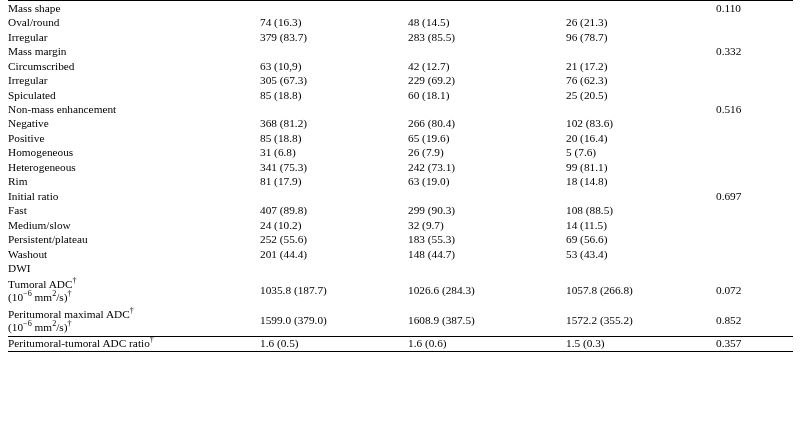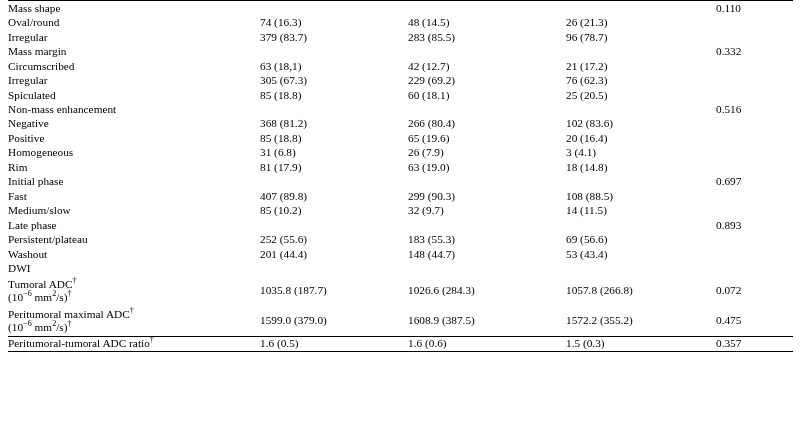--- a/index.html
+++ b/index.html
@@ -100,21 +100,21 @@
       </tr>
       <tr>
         <td class="grp">Mass margin</td>
         <td></td>
         <td></td>
         <td></td>
         <td>0.332</td>
       </tr>
       <tr>
         <td class="sub">Circumscribed</td>
-        <td>63 (18,1)</td>
+        <td>63 (10,9)</td>
         <td>42 (12.7)</td>
         <td>21 (17.2)</td>
         <td></td>
       </tr>
       <tr>
         <td class="sub">Irregular</td>
         <td>305 (67.3)</td>
         <td>229 (69.2)</td>
         <td>76 (62.3)</td>
         <td></td>
@@ -144,57 +144,57 @@
         <td class="sub">Positive</td>
         <td>85 (18.8)</td>
         <td>65 (19.6)</td>
         <td>20 (16.4)</td>
         <td></td>
       </tr>
       <tr>
         <td class="sub">Homogeneous</td>
         <td>31 (6.8)</td>
         <td>26 (7.9)</td>
-        <td>3 (4.1)</td>
+        <td>5 (7.6)</td>
+        <td></td>
+      </tr>
+      <tr>
+        <td class="sub">Heterogeneous</td>
+        <td>341 (75.3)</td>
+        <td>242 (73.1)</td>
+        <td>99 (81.1)</td>
         <td></td>
       </tr>
       <tr>
         <td class="sub">Rim</td>
         <td>81 (17.9)</td>
         <td>63 (19.0)</td>
         <td>18 (14.8)</td>
         <td></td>
       </tr>
       <tr>
-        <td class="grp">Initial phase</td>
+        <td class="grp">Initial ratio</td>
         <td></td>
         <td></td>
         <td></td>
         <td>0.697</td>
       </tr>
       <tr>
         <td class="sub">Fast</td>
         <td>407 (89.8)</td>
         <td>299 (90.3)</td>
         <td>108 (88.5)</td>
         <td></td>
       </tr>
       <tr>
         <td class="sub">Medium/slow</td>
-        <td>85 (10.2)</td>
+        <td>24 (10.2)</td>
         <td>32 (9.7)</td>
         <td>14 (11.5)</td>
         <td></td>
-      </tr>
-      <tr>
-        <td class="grp">Late phase</td>
-        <td></td>
-        <td></td>
-        <td></td>
-        <td>0.893</td>
       </tr>
       <tr>
         <td class="sub">Persistent/plateau</td>
         <td>252 (55.6)</td>
         <td>183 (55.3)</td>
         <td>69 (56.6)</td>
         <td></td>
       </tr>
       <tr>
         <td class="sub">Washout</td>
@@ -215,21 +215,21 @@
         <td>1035.8 (187.7)</td>
         <td>1026.6 (284.3)</td>
         <td>1057.8 (266.8)</td>
         <td>0.072</td>
       </tr>
       <tr class="tall">
         <td class="sub two-line"><span>Peritumoral maximal ADC</span><sup>†</sup><br><span>(10</span><sup>−6</sup><span> mm</span><sup>2</sup><span>/s)</span><sup>†</sup></td>
         <td>1599.0 (379.0)</td>
         <td>1608.9 (387.5)</td>
         <td>1572.2 (355.2)</td>
-        <td>0.475</td>
+        <td>0.852</td>
       </tr>
       <tr class="rule-top rule-bottom">
         <td class="sub"><span>Peritumoral-tumoral ADC ratio</span><sup>†</sup></td>
         <td>1.6 (0.5)</td>
         <td>1.6 (0.6)</td>
         <td>1.5 (0.3)</td>
         <td>0.357</td>
       </tr>
     </tbody>
   </table>

